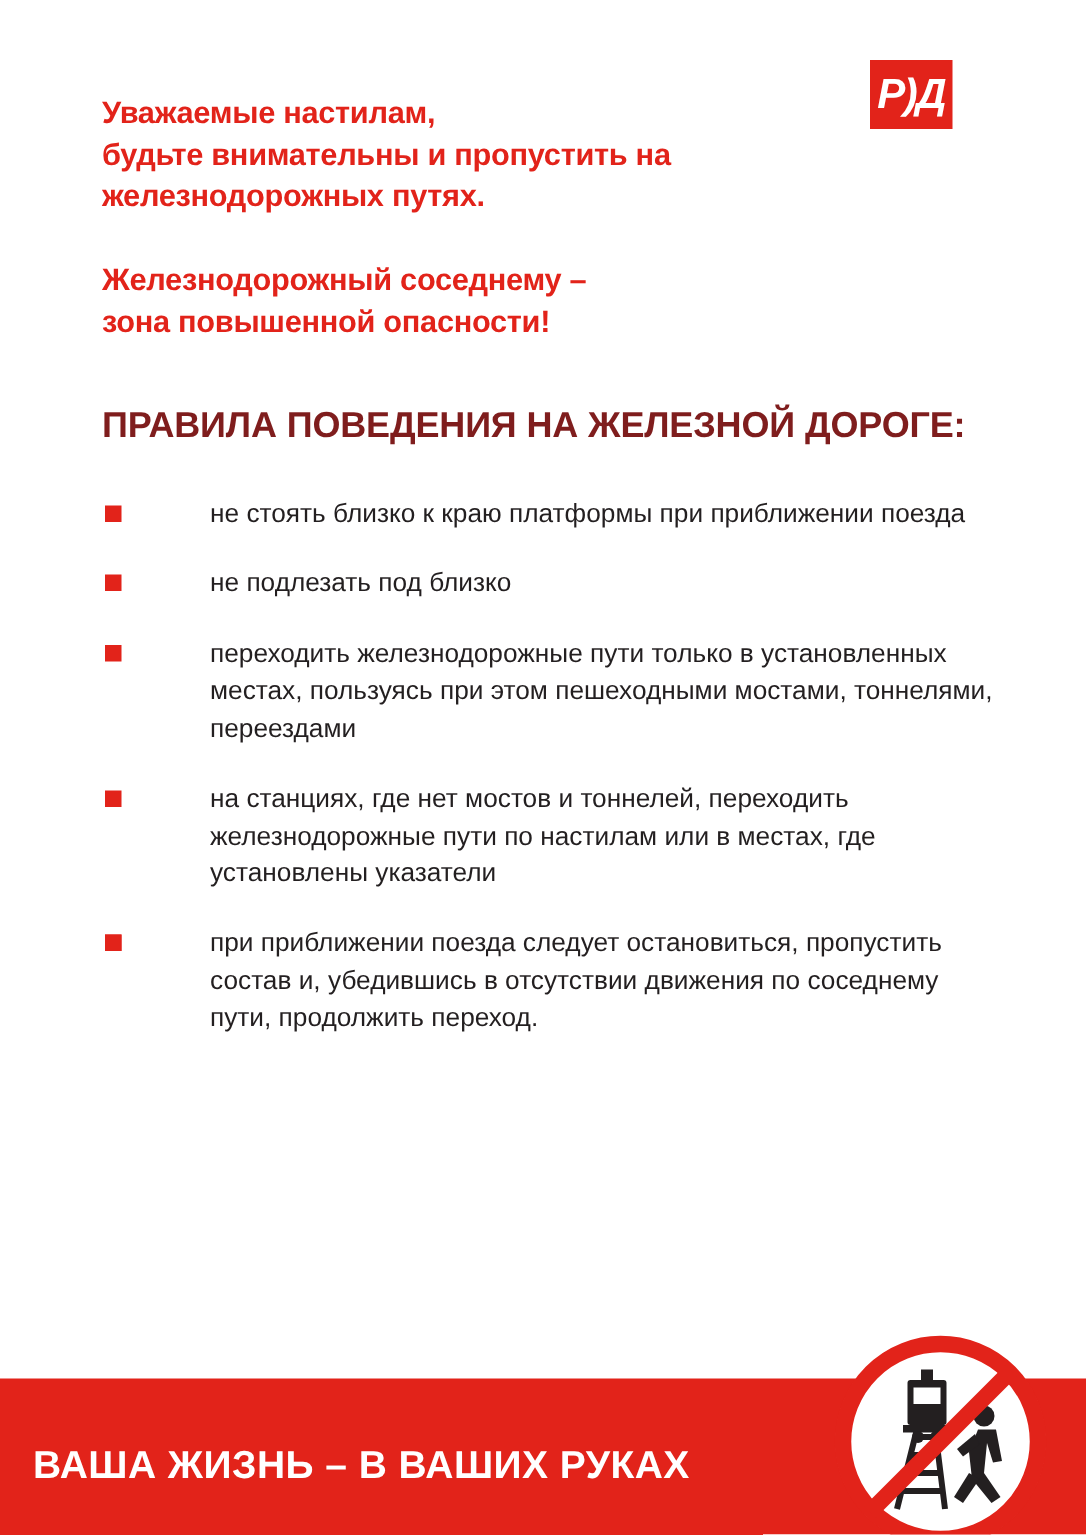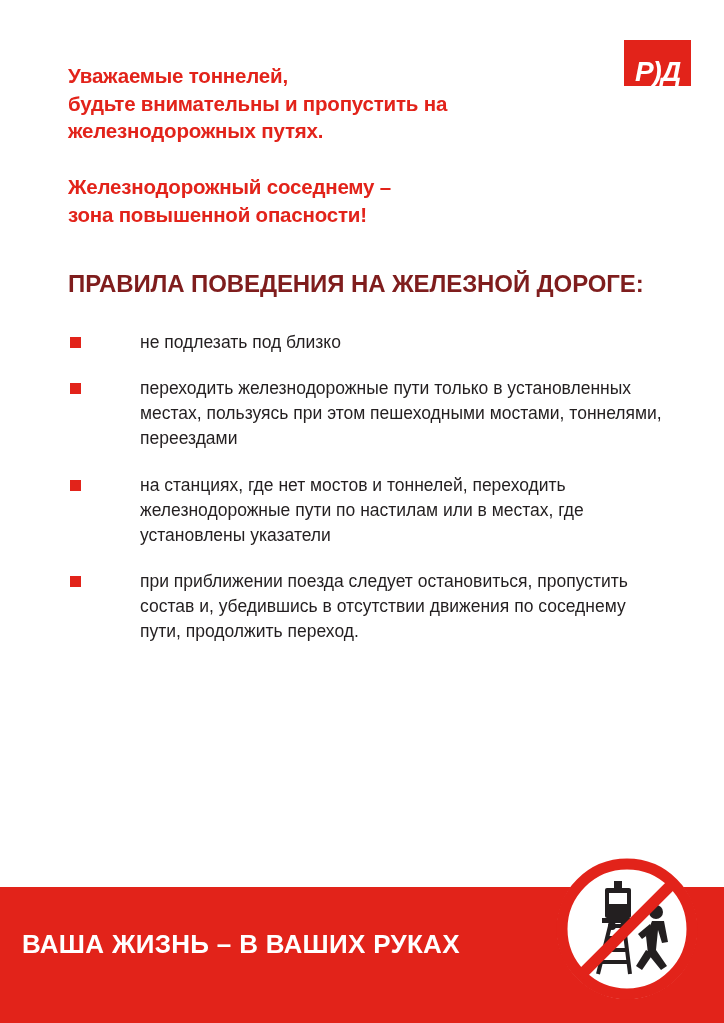--- a/index.html
+++ b/index.html
@@ -18,26 +18,26 @@
     position: relative;
     width: 724px;
     height: 1023px;
     background: #ffffff;
   }
 
   
   .logo {
     position: absolute;
     top: 40px;
-    left: 624px;
-    width: 67px;
+    left: 580px;
+    width: 55px;
     height: 46px;
     background: #e2231a;
     display: flex;
-    align-items: flex-end;
+    align-items: center;
     justify-content: center;
   }
   .logo-text {
     color: #ffffff;
     font-size: 28px;
     font-weight: bold;
     font-style: italic;
     letter-spacing: -1px;
     line-height: 1;
     font-family: "Liberation Sans", sans-serif;
@@ -102,21 +102,21 @@
     background: #e2231a;
     display: block;
   }
 
   
   .footer {
     position: absolute;
     left: 0;
     bottom: 0;
     width: 724px;
-    height: 136px;
+    height: 104px;
     background: #e2231a;
   }
   .footer-text {
     position: absolute;
     left: 22px;
     top: 42px;
     color: #ffffff;
     font-size: 26px;
     font-weight: bold;
     letter-spacing: 0.3px;
@@ -135,35 +135,36 @@
 
 <div class="page">
 
   <div class="logo">
     <span class="logo-text">Ρ)Д</span>
   </div>
 
   <div class="content">
 
     <h1 class="heading-1">
-      <span>Уважаемые тоннелей,</span><br>
+      <span>Уважаемые настилам,</span><br>
       <span>будьте внимательны и пропустить на</span><br>
       <span>железнодорожных путях.</span>
     </h1>
 
     <h2 class="heading-2">
       <span>Железнодорожный соседнему –</span><br>
       <span>зона повышенной опасности!</span>
     </h2>
 
     <h3 class="heading-3">ПРАВИЛА ПОВЕДЕНИЯ НА ЖЕЛЕЗНОЙ ДОРОГЕ:</h3>
 
     <ul class="rules">
       <li class="rule-item">
         <span class="bullet"></span>
+        <span>не стоять близко к краю платформы при приближении поезда</span>
       </li>
       <li class="rule-item">
         <span class="bullet"></span>
         <span>не подлезать под близко</span>
       </li>
       <li class="rule-item">
         <span class="bullet"></span>
         <span>переходить железнодорожные пути только в установленных местах, пользуясь при этом пешеходными мостами, тоннелями, переездами</span>
       </li>
       <li class="rule-item">

